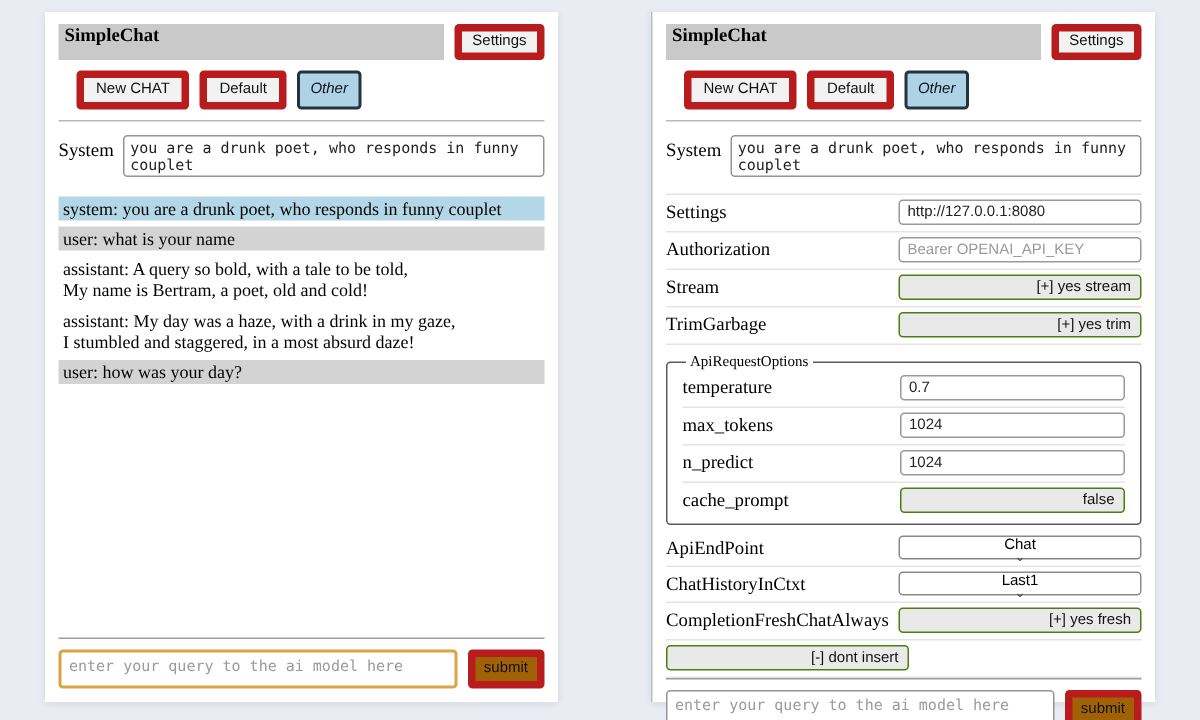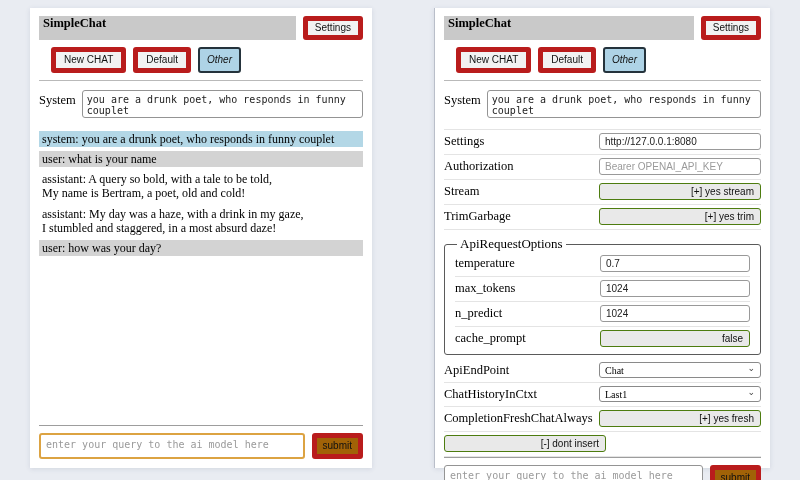--- a/index.html
+++ b/index.html
@@ -83,29 +83,29 @@
   .sbtn {
     width: 100%; height: 17px;
     font-family: "Liberation Sans", sans-serif; font-size: 10px; color: #111;
     background: #e9e9e9; border: 1px solid #4d7c0f; border-radius: 3px;
     line-height: 13px; cursor: pointer; text-align: right;
   }
   .sselect {
     width: 100%; height: 16px; background: #fff;
     border: 1px solid #8a8a8a; border-radius: 3px;
     display: flex; align-items: center; justify-content: space-between;
-    font-family: Liberation Serif, serif; font-size: 10px;
-    padding: 0 5px; cursor: pointer;
+    font-family: Liberation Sans, sans-serif; font-size: 10px;
+    padding: 0 5px; cursor: pointer; flex-direction: column;
   }
   .chev { font-size: 9px; color: #444; line-height: 8px; transform: translateY(-2px); }
   fieldset.group {
     margin: 6px 0 4px; padding: 0 10px 3px;
     border: 1px solid #5a5a5a; border-radius: 3px;
   }
-  fieldset.group legend { font-size: 13px; padding: 0 3px; margin-left: 2px; }
+  fieldset.group legend { font-size: 10px; padding: 0 3px; margin-left: 2px; }
   fieldset.group .sctl { width: 150px; }
   fieldset.group .srow:last-child { border-bottom: none; }
 
   
   .bottom { margin-top: auto; }
   .bottom hr.rule { border-top: 1px solid #9d9d9d; margin: 0 0 7px; }
   .query-row { display: flex; gap: 7px; align-items: stretch; }
   .query {
     flex: 1; height: 26px; resize: none;
     font-family: "DejaVu Sans Mono", monospace; font-size: 10px;

